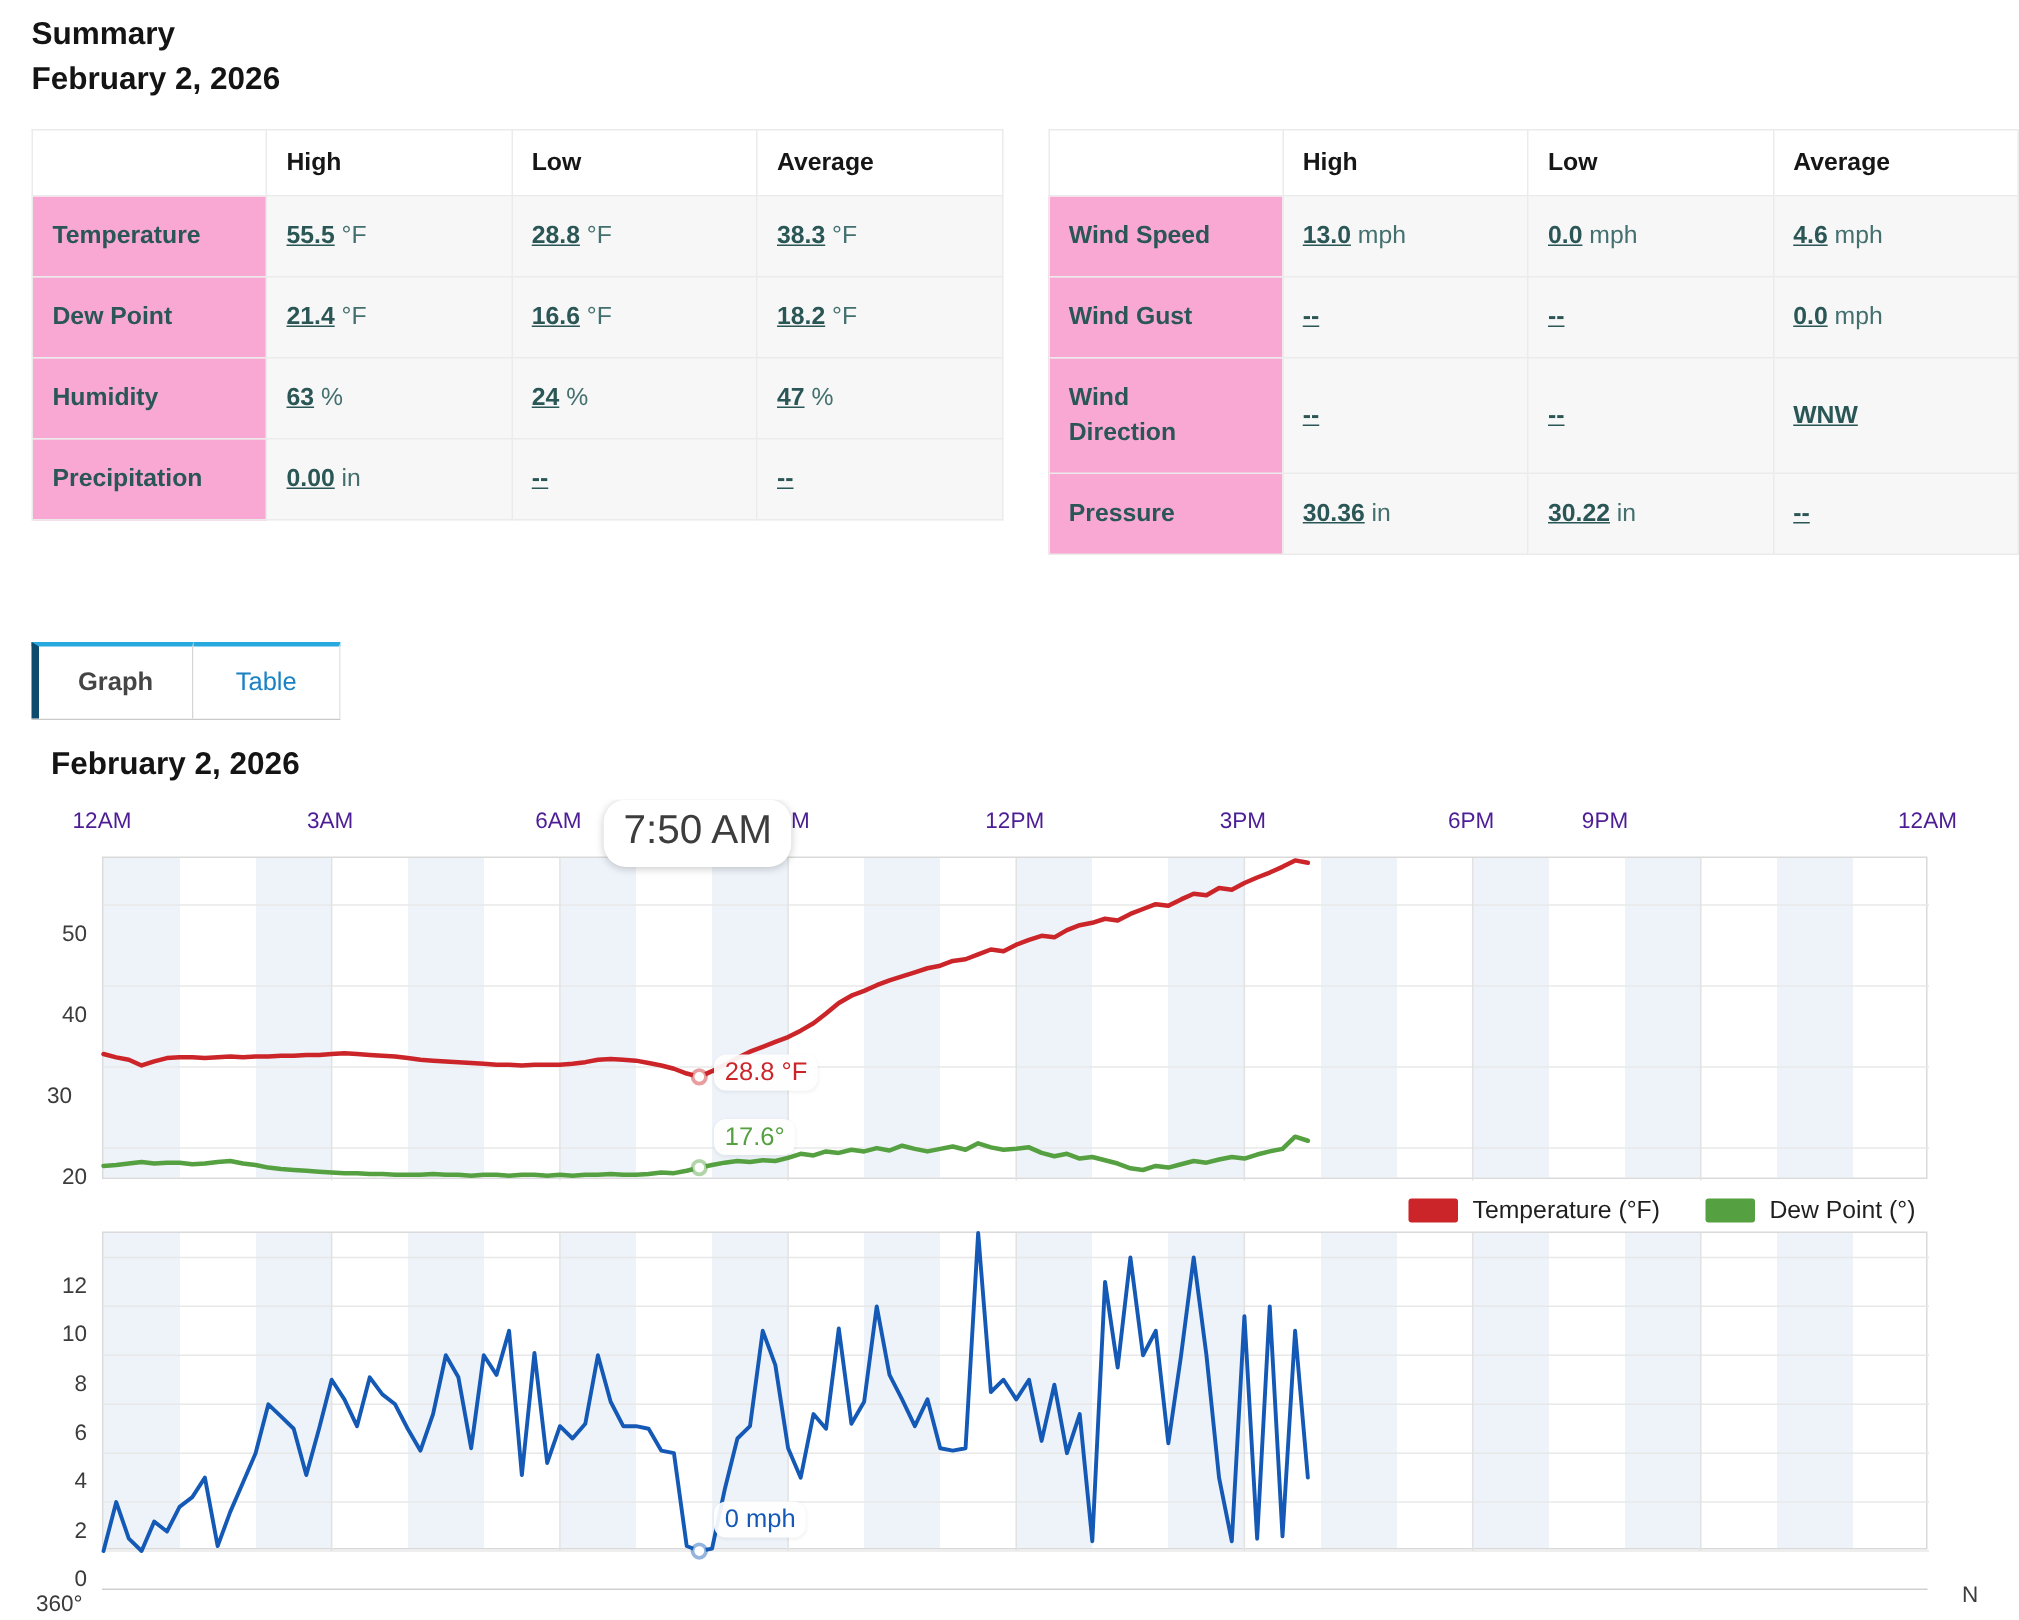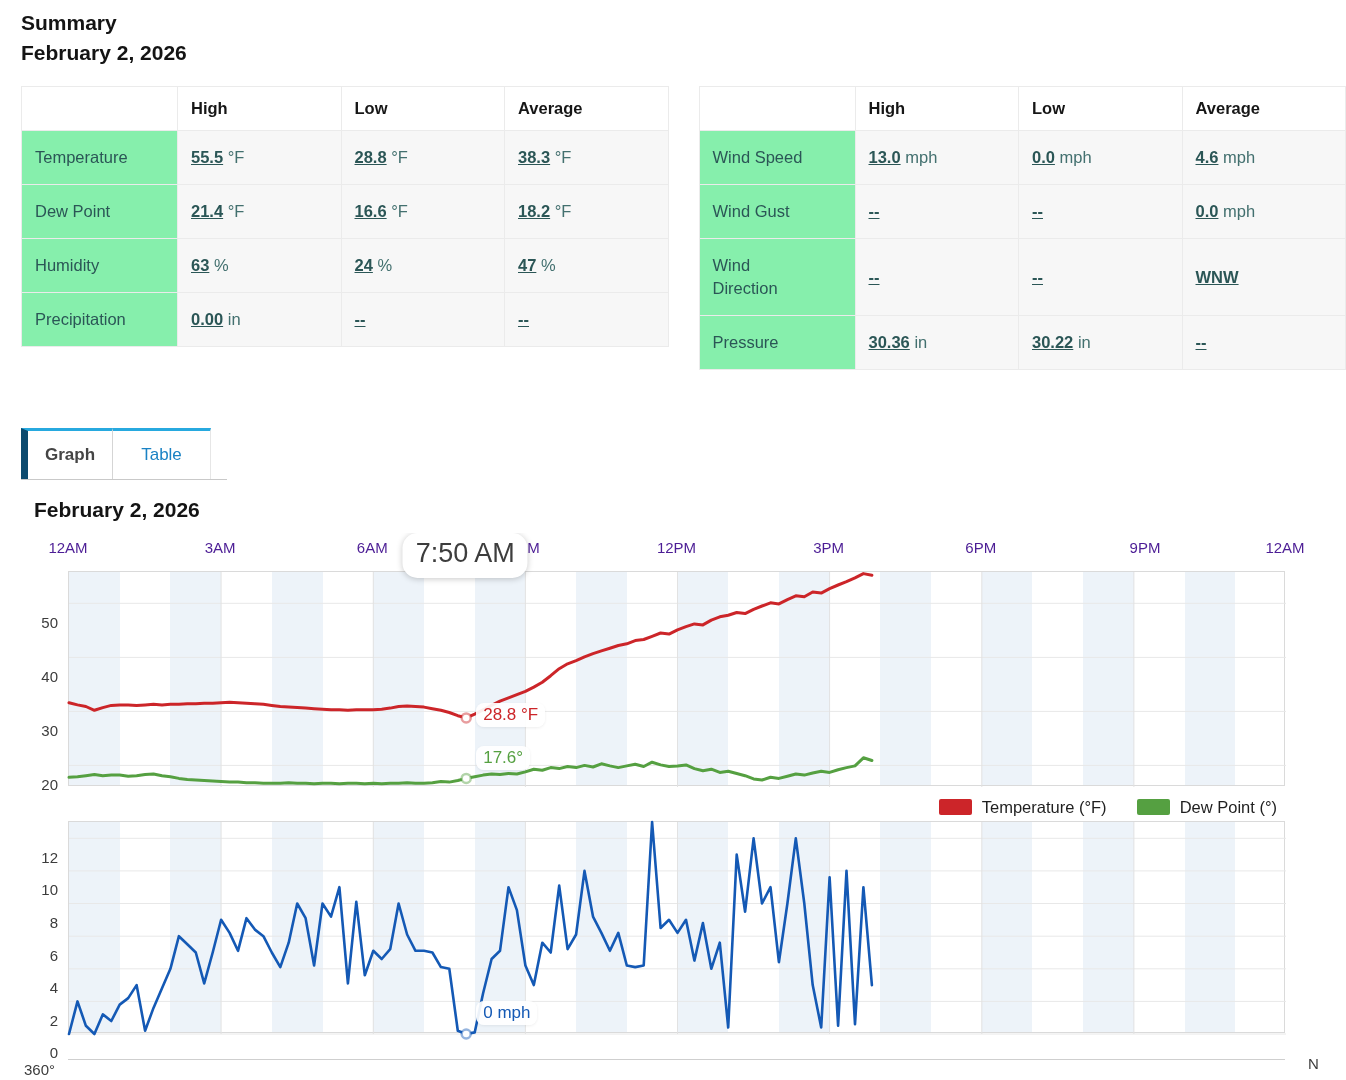--- a/index.html
+++ b/index.html
@@ -5,30 +5,30 @@
   html,body{margin:0;padding:0;}
   body{width:1346px;height:1080px;overflow:hidden;background:#fff;
        font-family:"Liberation Sans","DejaVu Sans",sans-serif;color:#222;}
   .h-title{font-size:21px;font-weight:700;color:#141414;margin:10px 0 0 21px;line-height:26px;}
   .h-date{font-size:21px;font-weight:700;color:#141414;margin:4px 0 0 21px;line-height:26px;}
   .tables-row{display:flex;gap:30px;margin:20px 0 0 21px;align-items:flex-start;}
   table.wx{border-collapse:collapse;width:765px;font-size:16.5px;table-layout:fixed;}
   .wx col.c0{width:156px;}
   .wx th,.wx td{border:1px solid #ebebeb;text-align:left;vertical-align:middle;padding:15px 12px 15px 13px;}
   .wx thead th{background:#fff;color:#161616;font-weight:700;padding:12px 12px 12px 13px;}
-  .wx tbody th{background:#86efac;color:#2b5656;font-weight:400;}
+  .wx tbody th{background:#f9a8d4;color:#2b5656;font-weight:700;}
   .wx tbody td{background:#f7f7f7;color:#2b5656;}
   .wx .val{color:#2b5656;font-weight:700;text-decoration:underline;}
   .wx .unit{color:#43706f;font-weight:400;}
   .wx .lbl{line-height:1.4;}
   .wx-right tbody th .lbl{display:inline-block;max-width:106px;}
   .tabstrip{display:flex;margin:58px 0 0 21px;width:206px;border-bottom:1px solid #c9c9c9;}
   .tab{box-sizing:border-box;height:51px;border-top:3px solid #27a9df;background:#fff;
        display:flex;align-items:center;justify-content:center;font-size:17px;cursor:pointer;}
-  .tab-graph{width:92px;font-weight:700;color:#454545;border-left:7px solid #0c4a6e;border-right:1px solid #d5d5d5;}
+  .tab-graph{width:108px;font-weight:700;color:#454545;border-left:5px solid #0c4a6e;border-right:1px solid #d5d5d5;}
   .tab-table{width:98px;color:#1a82c4;border-right:1px solid #e6e6e6;}
   .h-chartdate{font-size:21px;font-weight:700;color:#141414;margin:17px 0 0 34px;line-height:26px;}
   #chart-region{position:relative;width:1346px;height:544px;margin-top:10px;overflow:hidden;}
   .plot{position:absolute;left:68px;width:1217px;box-sizing:border-box;border:1px solid #dadada;
         background:repeating-linear-gradient(to right,#edf3f9 0px,#edf3f9 50.71px,#ffffff 50.71px,#ffffff 101.42px);}
   .plot svg{position:absolute;left:0;top:0;overflow:visible;display:block;}
   .time-label{position:absolute;font-size:15px;color:#4c1d95;transform:translateX(-50%);white-space:nowrap;}
   .ytick{position:absolute;font-size:15px;color:#3c3c3c;width:44px;text-align:right;margin-top:20px;}
   .legend{position:absolute;right:69px;display:flex;gap:30px;align-items:center;height:24px;}
   .legend-item{display:flex;gap:10px;align-items:center;font-size:16.5px;color:#1f1f1f;white-space:nowrap;}
@@ -142,21 +142,21 @@
 <h2 class="h-chartdate">February 2, 2026</h2>
 
 <div id="chart-region">
     <span class="time-label" style="left: 68px; top: 6px;">12AM</span>
     <span class="time-label" style="left: 220.125px; top: 6px;">3AM</span>
     <span class="time-label" style="left: 372.25px; top: 6px;">6AM</span>
     <span class="time-label" style="left: 524.375px; top: 6px;">9AM</span>
     <span class="time-label" style="left: 676.5px; top: 6px;">12PM</span>
     <span class="time-label" style="left: 828.625px; top: 6px;">3PM</span>
     <span class="time-label" style="left: 980.75px; top: 6px;">6PM</span>
-    <span class="time-label" style="left: 1145px; top: 6px;">9PM</span>
+    <span class="time-label" style="left: 1070px; top: 6px;">9PM</span>
     <span class="time-label" style="left: 1285px; top: 6px;">12AM</span>
     <div class="plot" style="top: 38px; height: 215px;">
       <svg width="1217" height="215" viewBox="0 0 1217 215">
         <line x1="0" y1="31.3" x2="1217" y2="31.3" stroke="#e8e8e8" stroke-width="1"></line>
         <line x1="0" y1="85.4" x2="1217" y2="85.4" stroke="#e8e8e8" stroke-width="1"></line>
         <line x1="0" y1="139.4" x2="1217" y2="139.4" stroke="#e8e8e8" stroke-width="1"></line>
         <line x1="0" y1="193.4" x2="1217" y2="193.4" stroke="#e8e8e8" stroke-width="1"></line>
         <line x1="152.1" y1="0" x2="152.1" y2="215" stroke="#e2e2e2" stroke-width="1"></line>
         <line x1="304.3" y1="0" x2="304.3" y2="215" stroke="#e2e2e2" stroke-width="1"></line>
         <line x1="456.4" y1="0" x2="456.4" y2="215" stroke="#e2e2e2" stroke-width="1"></line>
@@ -165,21 +165,21 @@
         <line x1="912.8" y1="0" x2="912.8" y2="215" stroke="#e2e2e2" stroke-width="1"></line>
         <line x1="1064.9" y1="0" x2="1064.9" y2="215" stroke="#e2e2e2" stroke-width="1"></line>
         <polyline points="0.0,130.7 8.5,132.9 16.9,134.5 25.4,138.3 33.8,135.6 42.3,133.4 50.7,132.9 59.2,132.9 67.6,133.4 76.1,132.9 84.5,132.3 93.0,132.9 101.4,132.3 109.9,132.3 118.3,131.8 126.8,131.8 135.2,131.3 143.7,131.3 152.1,130.7 160.6,130.2 169.0,130.7 177.5,131.3 185.9,131.8 194.4,132.3 202.8,133.4 211.3,134.5 219.7,135.1 228.2,135.6 236.6,136.1 245.1,136.7 253.5,137.2 262.0,137.8 270.4,137.8 278.9,138.3 287.3,137.8 295.8,137.8 304.3,137.8 312.7,137.2 321.2,136.1 329.6,134.5 338.1,134.0 346.5,134.5 355.0,135.1 363.4,136.7 371.9,138.3 380.3,140.5 388.8,143.7 397.2,145.9 405.7,142.1 414.1,137.8 422.6,133.4 431.0,129.1 439.5,125.9 447.9,122.6 456.4,119.4 464.8,115.1 473.3,110.2 481.7,103.7 490.2,96.7 498.6,91.8 507.1,88.6 515.5,84.8 524.0,81.6 532.4,78.9 540.9,76.2 549.3,73.5 557.8,71.8 566.2,68.6 574.7,67.5 583.1,64.3 591.6,61.0 600.0,62.1 608.5,57.8 617.0,54.6 625.4,51.9 633.9,52.9 642.3,48.1 650.8,44.8 659.2,43.2 667.7,40.5 676.1,41.6 684.6,37.3 693.0,34.0 701.5,30.8 709.9,31.9 718.4,27.6 726.8,23.8 735.3,24.8 743.7,20.0 752.2,21.1 760.6,16.7 769.1,13.0 777.5,9.7 786.0,5.9 794.4,1.6 802.9,3.2" fill="none" stroke="#cc2529" stroke-width="3" stroke-linejoin="round" stroke-linecap="round"></polyline>
         <polyline points="0.0,205.3 8.5,204.7 16.9,203.7 25.4,202.6 33.8,203.7 42.3,203.1 50.7,203.1 59.2,204.2 67.6,203.7 76.1,202.6 84.5,202.0 93.0,203.7 101.4,204.7 109.9,206.4 118.3,207.4 126.8,208.0 135.2,208.5 143.7,209.1 152.1,209.6 160.6,210.1 169.0,210.1 177.5,210.7 185.9,210.7 194.4,211.2 202.8,211.2 211.3,211.2 219.7,210.7 228.2,211.2 236.6,211.2 245.1,211.8 253.5,211.2 262.0,211.2 270.4,211.8 278.9,211.2 287.3,211.2 295.8,211.8 304.3,211.2 312.7,211.8 321.2,211.2 329.6,211.2 338.1,210.7 346.5,211.2 355.0,211.2 363.4,210.7 371.9,209.6 380.3,210.1 388.8,208.5 397.2,206.4 405.7,204.7 414.1,203.1 422.6,202.0 431.0,202.6 439.5,201.5 447.9,202.0 456.4,199.9 464.8,197.2 473.3,198.3 481.7,195.6 490.2,196.6 498.6,194.5 507.1,195.6 515.5,193.4 524.0,195.0 532.4,191.8 540.9,193.9 549.3,195.6 557.8,193.9 566.2,192.3 574.7,194.5 583.1,190.2 591.6,192.9 600.0,194.5 608.5,193.9 617.0,192.9 625.4,196.6 633.9,198.8 642.3,197.2 650.8,200.4 659.2,199.3 667.7,201.5 676.1,203.7 684.6,206.9 693.0,208.0 701.5,205.3 709.9,206.4 718.4,204.2 726.8,202.0 735.3,203.1 743.7,201.0 752.2,199.3 760.6,200.4 769.1,197.7 777.5,195.6 786.0,193.9 794.4,185.8 802.9,188.5" fill="none" stroke="#55a041" stroke-width="3" stroke-linejoin="round" stroke-linecap="round"></polyline>
         <circle cx="397.2" cy="145.9" r="4.5" fill="#fff" stroke="#cc2529" stroke-opacity="0.45" stroke-width="2.5"></circle>
         <circle cx="397.2" cy="206.4" r="4.5" fill="#fff" stroke="#55a041" stroke-opacity="0.45" stroke-width="2.5"></circle>
       </svg>
     </div>
     <span class="ytick" style="left: 14px; top: 60.3317px;">50</span>
     <span class="ytick" style="left: 14px; top: 115px;">40</span>
-    <span class="ytick" style="left: 14px; top: 168.372px; text-align: right;">30</span>
+    <span class="ytick" style="left: 4px; top: 168.372px; text-align: right;">30</span>
     <span class="ytick" style="left: 14px; top: 222.392px;">20</span>
     <span class="hoverlab" style="left: 476.214px; top: 169.854px; color: rgb(204, 37, 41);">28.8 °F</span>
     <span class="hoverlab" style="left: 476.214px; top: 212.357px; color: rgb(85, 160, 65);">17.6°</span>
     <div class="legend" style="top: 262px;">
       <div class="legend-item">
         <span class="swatch" style="background: rgb(204, 37, 41);"></span>
         <span>Temperature (°F)</span>
       </div>
       <div class="legend-item">
         <span class="swatch" style="background: rgb(85, 160, 65);"></span>

